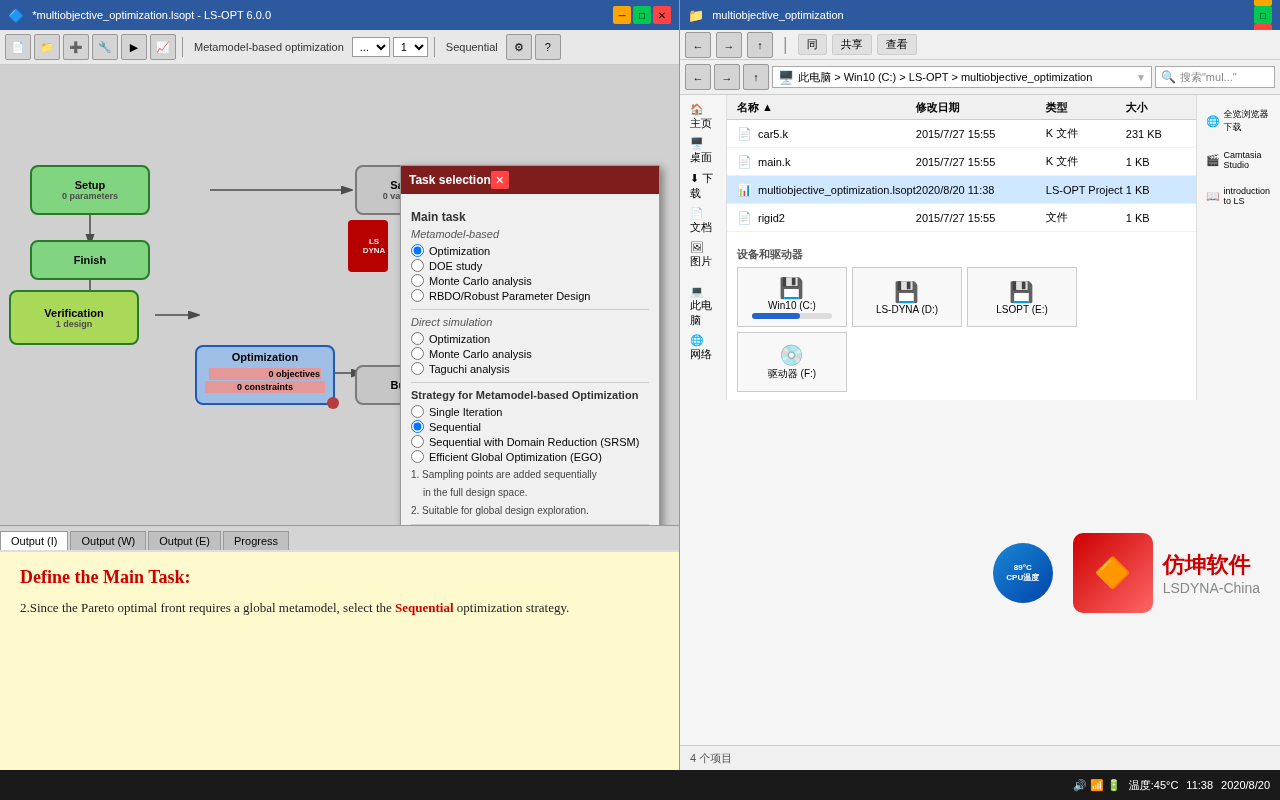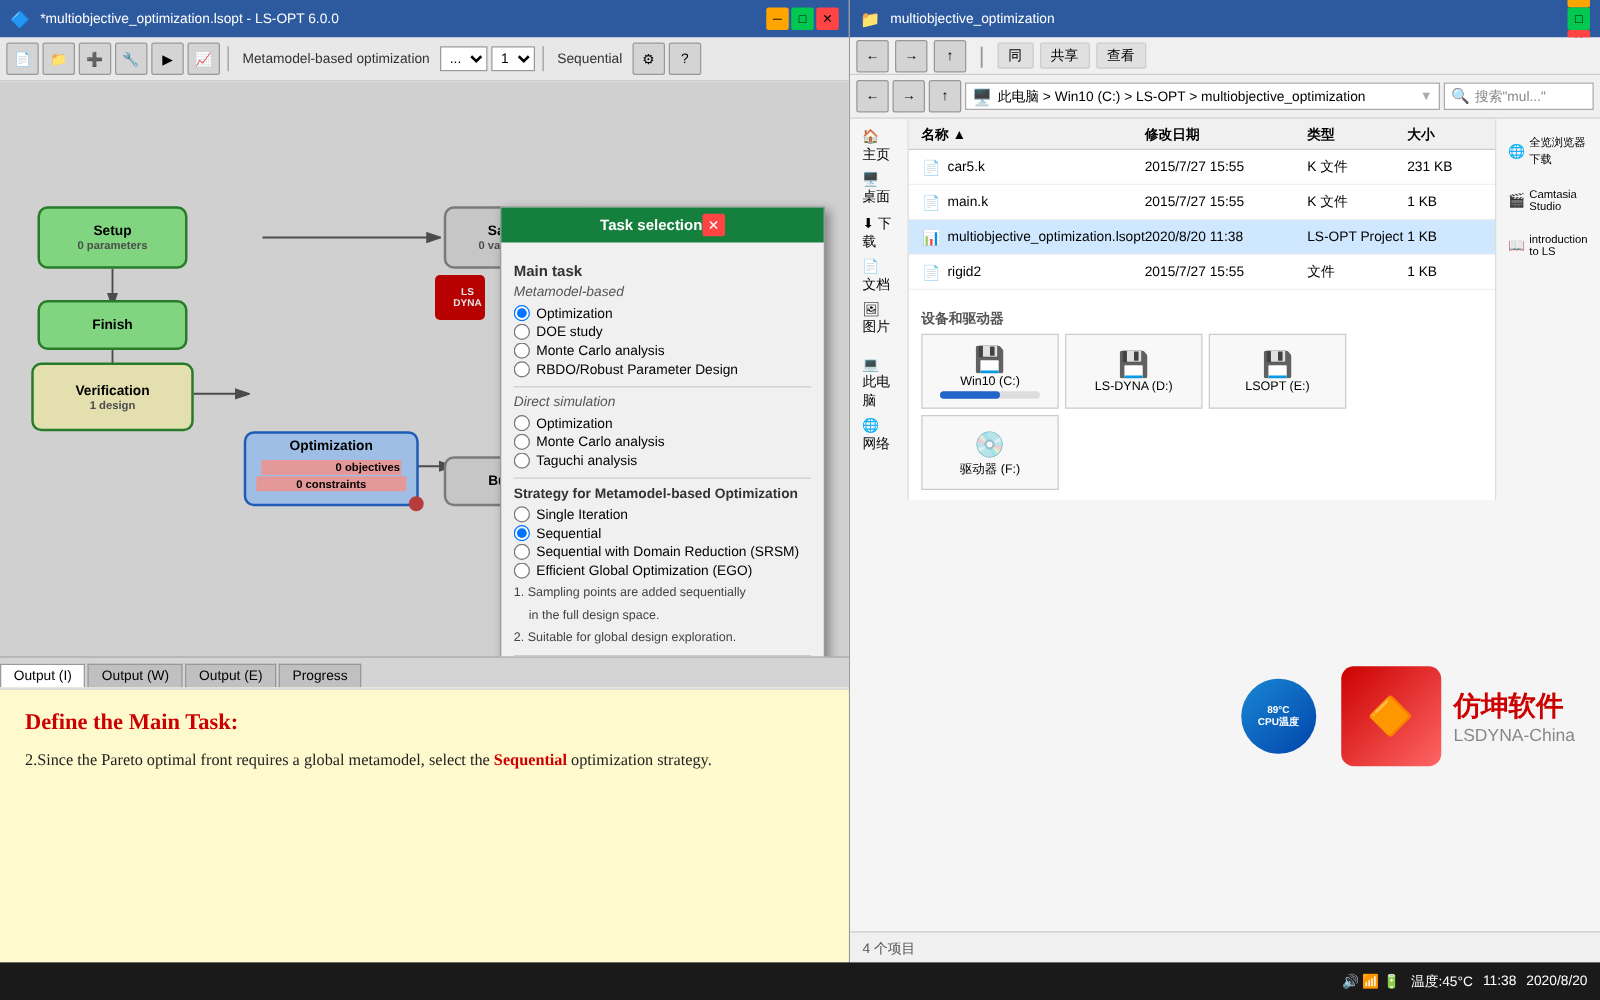--- a/index.html
+++ b/index.html
@@ -30,30 +30,30 @@
     .toolbar-text { font-size: 11px; color: #333; margin: 0 5px; }
     .toolbar-dropdown { height: 20px; border: 1px solid #999; background: white; font-size: 11px; padding: 0 3px; }
 
     
     .canvas-area { flex: 1; background: #e8e8e8; position: relative; overflow: hidden; }
 
     
     .node { position: absolute; border-radius: 8px; display: flex; flex-direction: column; align-items: center; justify-content: center; font-size: 11px; font-weight: bold; cursor: pointer; }
     .node-setup { width: 120px; height: 50px; background: #90ee90; border: 2px solid #2d8a2d; top: 100px; left: 30px; }
     .node-finish { width: 120px; height: 40px; background: #90ee90; border: 2px solid #2d8a2d; top: 175px; left: 30px; }
-    .node-verification { width: 130px; height: 55px; background: #fef9c3; border: 2px solid #2d8a2d; top: 225px; left: 25px; }
+    .node-verification { width: 130px; height: 55px; background: #bef264; border: 2px solid #2d8a2d; top: 225px; left: 9px; }
     .node-termination { width: 140px; height: 55px; background: #ffd8b0; border: 2px solid #cc7700; top: 230px; left: 195px; }
     .node-optimization { width: 140px; height: 60px; background: #b0d4ff; border: 2px solid #2266cc; top: 280px; left: 195px; }
     .node-sampling { width: 120px; height: 50px; background: #ddd; border: 2px solid #888; top: 100px; left: 355px; }
     .node-buildmodel { width: 120px; height: 40px; background: #ddd; border: 2px solid #888; top: 300px; left: 355px; }
     .node-sub { font-size: 9px; color: #555; }
     .opt-inner { width: 100%; padding: 2px 4px; }
     .opt-row { background: #ffaaaa; font-size: 9px; text-align: right; margin: 1px 4px; padding: 1px; }
     .opt-row2 { background: #ffaaaa; font-size: 9px; text-align: center; margin: 1px 0; padding: 1px; }
-    .ls-dyna-icon { width: 40px; height: 36px; background: #cc0000; border-radius: 4px; position: absolute; top: 155px; left: 340px; display: flex; align-items: center; justify-content: center; padding-left: 12px; }
+    .ls-dyna-icon { width: 40px; height: 52px; background: #cc0000; border-radius: 4px; position: absolute; top: 155px; left: 340px; display: flex; align-items: center; justify-content: center; padding-left: 12px; }
 
     
     .output-tabs { height: 25px; background: #d4d4d4; border-top: 1px solid #999; display: flex; align-items: flex-end; }
     .output-tab { padding: 3px 10px; background: #c0c0c0; border: 1px solid #999; border-bottom: none; cursor: pointer; font-size: 11px; margin-right: 2px; }
     .output-tab.active { background: white; }
 
     
     .instruction-panel { height: 220px; background: #fffacd; border-top: 2px solid #ddd; padding: 15px 20px; }
     .instruction-title { font-size: 18px; font-weight: bold; color: #cc0000; margin-bottom: 10px; font-family: serif; }
     .instruction-text { font-size: 13px; line-height: 1.6; color: #222; font-family: serif; }
@@ -78,21 +78,21 @@
     .fe-file-row { height: 28px; display: flex; align-items: center; padding: 0 10px; font-size: 11px; border-bottom: 1px solid #f0f0f0; cursor: pointer; }
     .fe-file-icon { width: 16px; height: 16px; margin-right: 5px; display: flex; align-items: center; justify-content: center; font-size: 12px; }
 
     
     .fe-right-sidebar { width: 120px; background: #f5f5f5; border-left: 1px solid #ddd; padding: 5px; font-size: 11px; }
     .fe-right-item { padding: 8px 5px; display: flex; align-items: center; gap: 3px; cursor: pointer; }
 
     
     .dialog-overlay { position: absolute; top: 0; left: 0; width: 100%; height: 100%; background: rgba(0,0,0,0.1); z-index: 100; }
     .dialog { position: absolute; top: 100px; left: 400px; width: 260px; background: #f0f0f0; border: 1px solid #999; box-shadow: 3px 3px 8px rgba(0,0,0,0.4); z-index: 101; }
-    .dialog-titlebar { height: 28px; background: #15803d; color: white; display: flex; align-items: center; justify-content: center; padding: 0 8px; font-size: 12px; font-weight: bold; }
+    .dialog-titlebar { height: 28px; background: #7f1d1d; color: white; display: flex; align-items: center; justify-content: flex-start; padding: 0 8px; font-size: 12px; font-weight: bold; }
     .dialog-close { width: 18px; height: 18px; background: #ff4444; border: none; color: white; cursor: pointer; border-radius: 2px; font-size: 11px; display: flex; align-items: center; justify-content: center; }
     .dialog-content { padding: 10px; }
     .section-header { font-size: 12px; font-weight: bold; color: #333; margin: 6px 0 4px 0; }
     .section-label { font-size: 11px; color: #555; margin-bottom: 3px; font-style: italic; }
     .radio-group { margin-bottom: 2px; }
     .radio-item { display: flex; align-items: center; gap: 5px; font-size: 11px; padding: 1px 0; cursor: pointer; }
     .radio-item input[type="radio"] { margin: 0; cursor: pointer; }
     .divider { height: 1px; background: #ccc; margin: 6px 0; }
     .hint-text { font-size: 10px; color: #444; line-height: 1.4; margin: 4px 0; }
     .section-bold { font-size: 11px; font-weight: bold; color: #333; margin: 5px 0 3px 0; }

